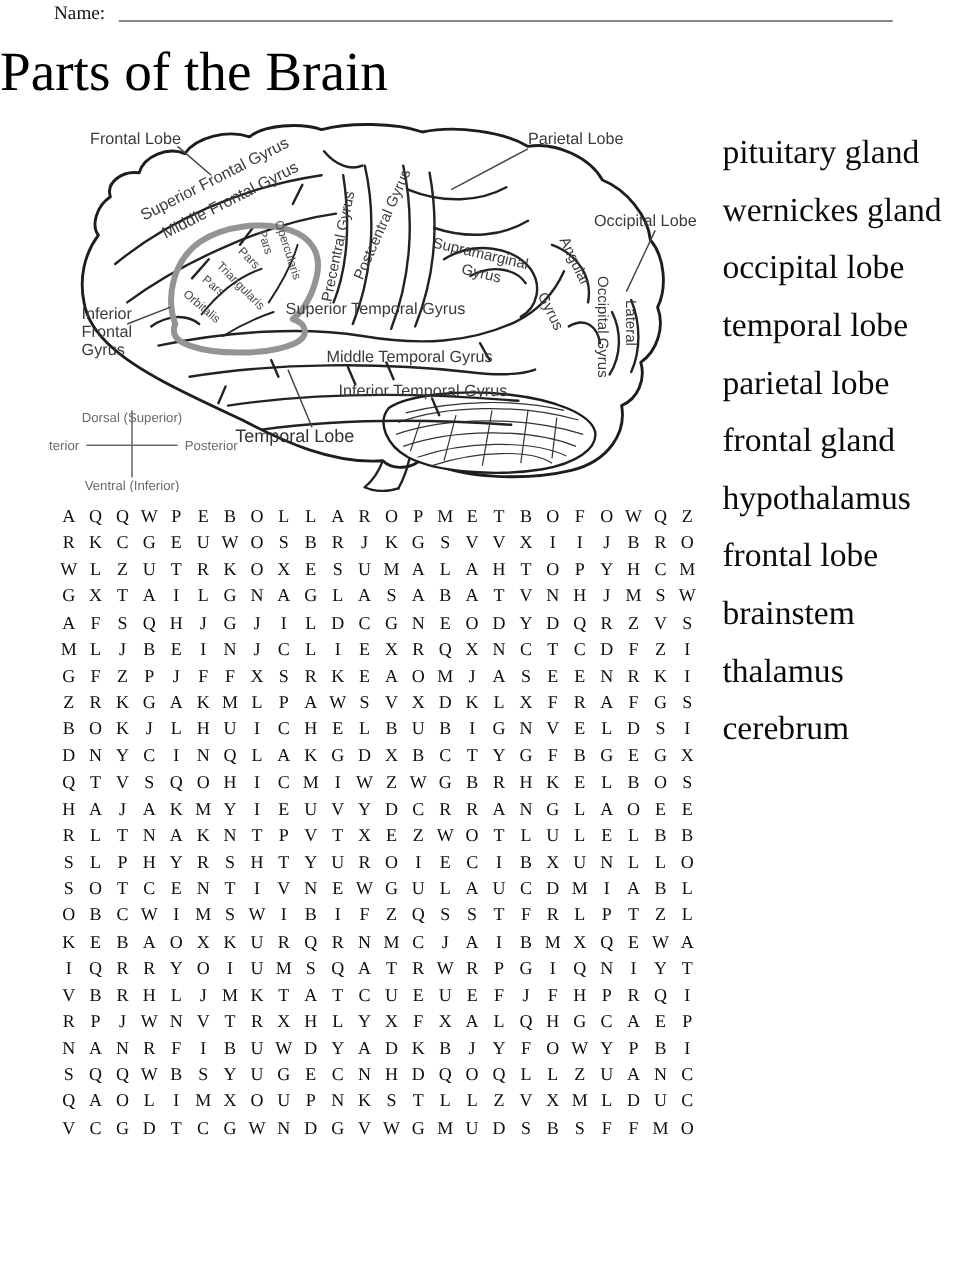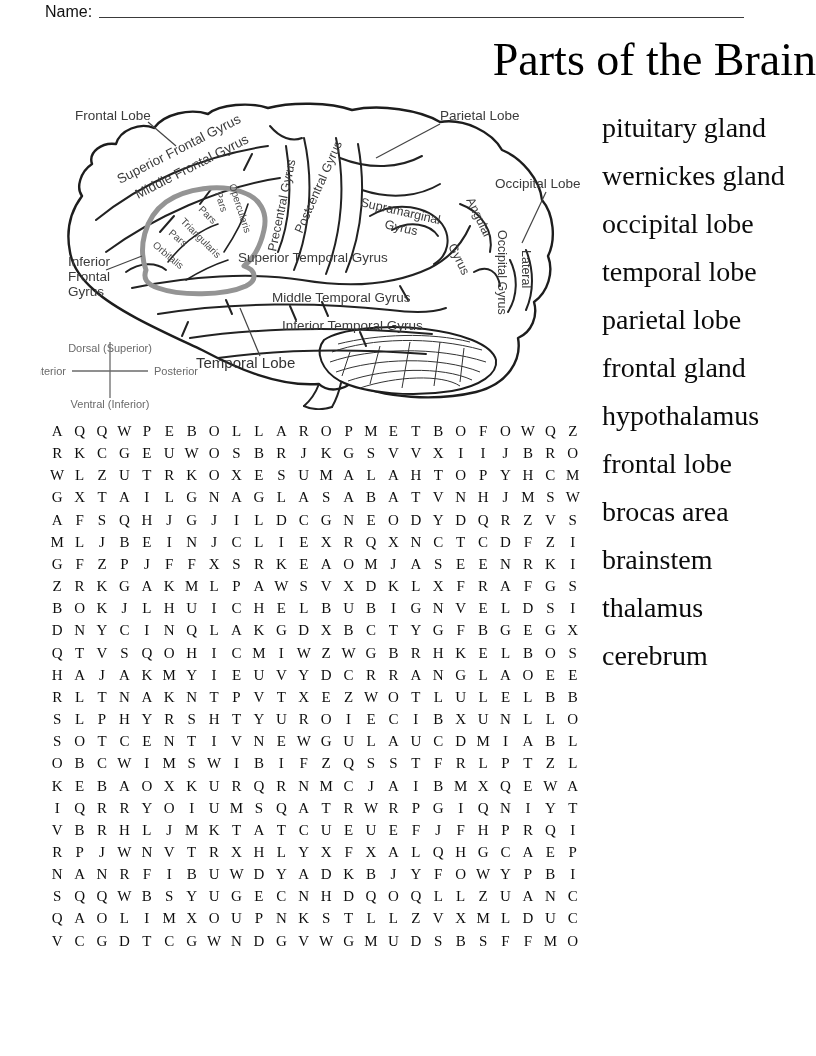--- a/index.html
+++ b/index.html
@@ -2,28 +2,28 @@
 <html><head>
 <meta charset="utf-8">
 <style>
   html,body { margin:0; padding:0; background:#fff; }
   .page {
     position:relative; width:816px; height:1056px; background:#ffffff;
     font-family:"Liberation Serif", serif; overflow:hidden;
   }
   .name-label {
     position:absolute; left:45px; top:3px;
-    font-family:Liberation Sans, sans-serif; font-size:16px; color:#111;
+    font-family:Liberation Serif, serif; font-size:16px; color:#111;
   }
   .name-line {
     position:absolute; left:99px; top:1px; width:645px; height:16px;
     border-bottom:1.5px solid #3a3a3a;
   }
   .title {
-    position:absolute; left:0; top:34px; width:816px; text-align:right;
+    position:absolute; left:0; top:34px; width:816px; text-align:left;
     font-family:"Liberation Serif", serif; font-size:46px; color:#000; line-height:1.15;
   }
   .diagram { position:absolute; left:40px; top:100px; width:560px; height:310px; }
   .words { position:absolute; left:602px; top:104px; }
   .word { height:48px; line-height:48px; font-size:28px; color:#0b0b0b; }
   .ws-grid { position:absolute; left:46px; top:420px; width:538px; }
   .ws-row { display:grid; grid-template-columns:repeat(24,1fr); height:22.17px; }
   .ws-cell {
     text-align:center; font-size:15px; line-height:22.17px; color:#0e0e0e;
     font-family:"Liberation Serif", serif;
@@ -177,21 +177,20 @@
 
   <div class="words">
     <div class="word">pituitary gland</div>
     <div class="word">wernickes gland</div>
     <div class="word">occipital lobe</div>
     <div class="word">temporal lobe</div>
     <div class="word">parietal lobe</div>
     <div class="word">frontal gland</div>
     <div class="word">hypothalamus</div>
     <div class="word">frontal lobe</div>
-    <div class="word">brocas area</div>
     <div class="word">brainstem</div>
     <div class="word">thalamus</div>
     <div class="word">cerebrum</div>
   </div>
 
   <div class="ws-grid">
       <div class="ws-row">
         <span class="ws-cell">A</span>
         <span class="ws-cell">Q</span>
         <span class="ws-cell">Q</span>

